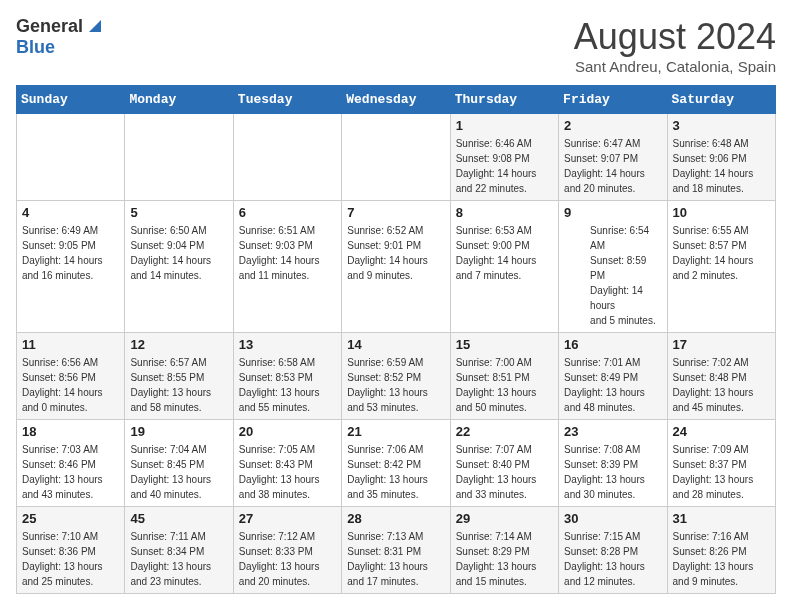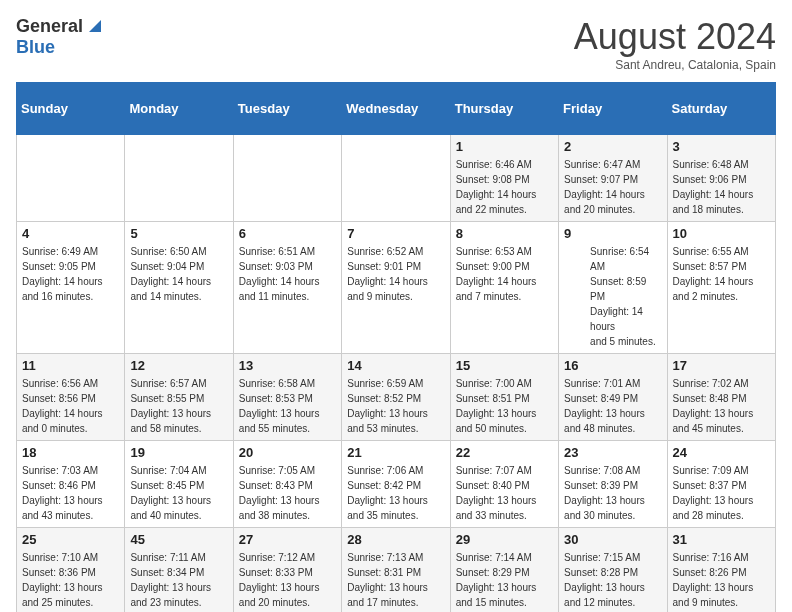--- a/index.html
+++ b/index.html
@@ -28,36 +28,37 @@
     }
     .title-area {
       text-align: right;
     }
     .month-title {
       font-size: 36px;
       font-weight: normal;
       color: #404040;
     }
     .location-title {
-      font-size: 12px;
+      font-size: 15px;
       color: #555;
     }
     table {
       width: 100%;
       border-collapse: collapse;
       font-size: 11px;
     }
     thead tr th {
       background-color: #2a6eb5;
       color: #fff;
-      padding: 18px 4px;
+      padding: 6px 4px;
       text-align: left;
       font-size: 13px;
       font-weight: bold;
       border: 1px solid #2a6eb5;
+      font-family: Liberation Mono, monospace;
     }
     tbody tr td {
       border: 1px solid #ccc;
       vertical-align: top;
       padding: 4px 5px;
       width: 14.28%;
       height: 80px;
       background: #fff;
     }
     tbody tr:nth-child(odd) td {

